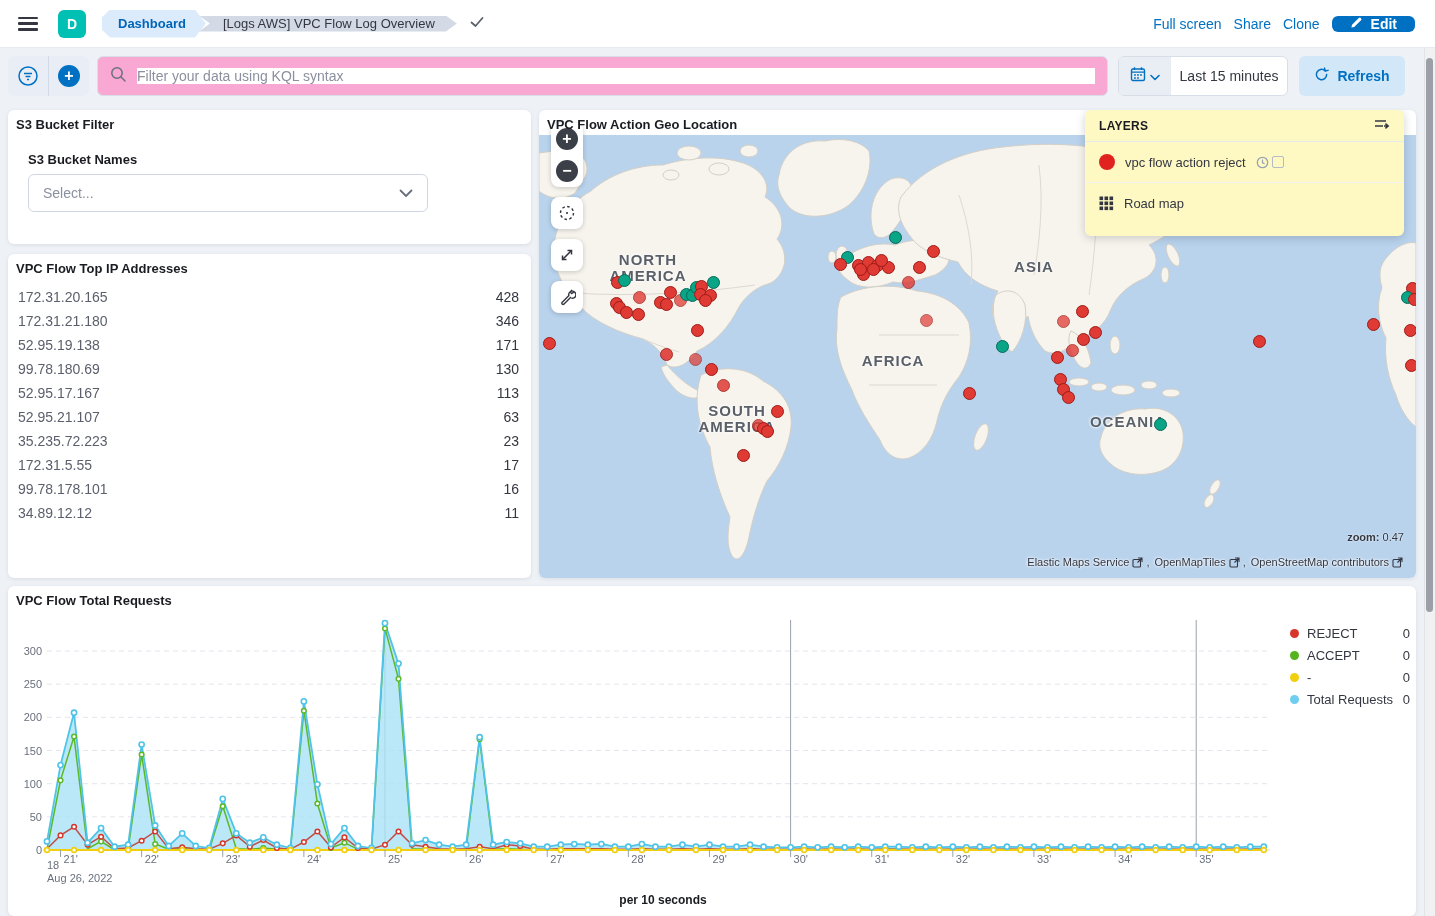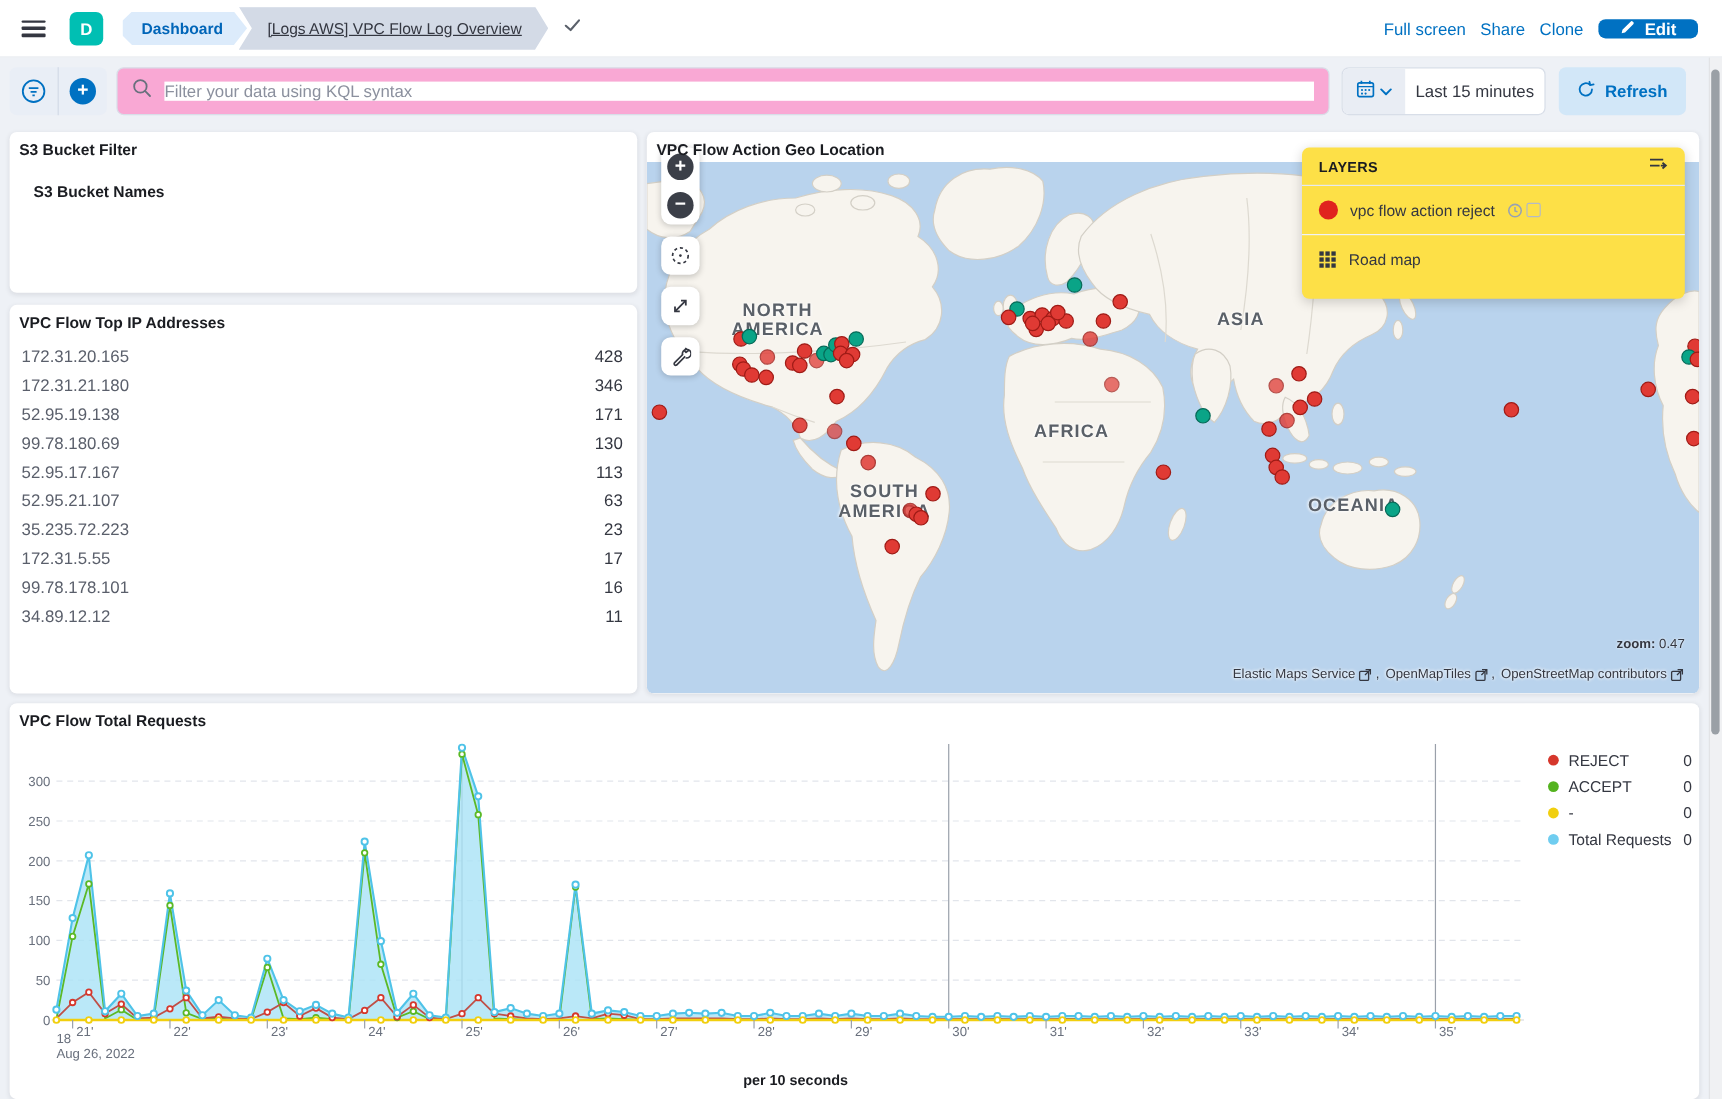--- a/index.html
+++ b/index.html
@@ -12,23 +12,23 @@
             border-bottom:1px solid #e6e9ef; display:flex; align-items:center; z-index:20; }
   .burger { width:20px; height:14px; margin-left:18px; display:flex; flex-direction:column;
             justify-content:space-between; cursor:pointer; }
   .burger i { display:block; height:2.5px; background:#343741; border-radius:1px; }
   .logo { width:28px; height:28px; margin-left:20px; border-radius:6px; background:#00bfb3;
           color:#fff; font-weight:bold; font-size:14px; display:flex; align-items:center; justify-content:center; }
   .crumbs { display:flex; align-items:center; margin-left:16px; height:28px; }
   .crumb1 { background:#dcebfb; color:#0065b8; font-size:13px; font-weight:600; height:28px;
             display:flex; align-items:center; padding:0 20px 0 16px;
             clip-path:polygon(8px 0, calc(100% - 11px) 0, 100% 50%, calc(100% - 11px) 100%, 8px 100%, 0 72%, 0 28%); }
-  .crumb2 { background:#d3dae6; color:#343741; font-size:13px; font-weight:500; height:36px;
+  .crumb2 { background:#d3dae6; color:#343741; font-size:13px; font-weight:500; height:16px;
             display:flex; align-items:center; padding:0 22px 0 24px; margin-left:-7px;
-            clip-path:polygon(0 0, calc(100% - 11px) 0, 100% 50%, calc(100% - 11px) 100%, 0 100%, 11px 50%);text-decoration:underline; }
+            clip-path:polygon(0 0, calc(100% - 11px) 0, 100% 50%, calc(100% - 11px) 100%, 0 100%, 11px 50%); }
   .check { margin-left:12px; }
   .top-actions { margin-left:auto; display:flex; align-items:center; gap:12px; margin-right:20px; }
   .toplink { color:#0071c2; font-size:14px; font-weight:500; cursor:pointer; }
   .editbtn { background:#0071c2; color:#fff; font-size:14px; font-weight:600; border:none; border-radius:6px;
              height:16px; padding:0 18px; display:flex; align-items:flex-end; gap:8px; cursor:pointer; }
 
   
   .btn-group { left:8px; top:56px; width:81px; height:40px; background:#e9eef6; border-radius:6px;
                display:flex; align-items:center; }
   .btn-group .cell { width:40px; height:40px; display:flex; align-items:center; justify-content:center; cursor:pointer; }
@@ -75,21 +75,21 @@
   .map { position:absolute; left:0; top:25px; width:877px; height:443px; overflow:hidden; }
   .map-label { position:absolute; transform:translate(-50%,-50%); font-weight:700; color:#5a6068;
                letter-spacing:1px; font-size:15px; text-shadow:0 0 3px #fff,0 0 3px #fff; white-space:nowrap; z-index:2;}
   .dot { position:absolute; width:13px; height:13px; border-radius:50%; z-index:2; }
   .map-ctrls { position:absolute; left:12px; top:13px; z-index:4; }
   .ctrl-block { background:#fff; border-radius:8px; box-shadow:0 1px 5px rgba(0,0,0,.2); width:32px;
                 display:flex; flex-direction:column; align-items:center; margin-bottom:10px; }
   .ctrl-block .cbtn { width:32px; height:32px; display:flex; align-items:center; justify-content:center; cursor:pointer; }
   .zoomdisc { width:22px; height:22px; border-radius:50%; background:#3b3f48; color:#fff; font-size:16px;
               font-weight:bold; display:flex; align-items:center; justify-content:center; line-height:0; }
-  .layers { position:absolute; right:12px; top:13px; width:319px; background:#fde047; border-radius:6px;
+  .layers { position:absolute; right:12px; top:0; width:319px; background:#fef9c3; border-radius:6px;
             box-shadow:0 2px 10px rgba(0,0,0,.18); z-index:5;margin-left:25px; }
   .layers-head { height:32px; display:flex; align-items:center; padding:0 14px; border-bottom:1px solid #e6e9ef; }
   .layers-title { font-size:12px; font-weight:700; color:#1a1c21; letter-spacing:.3px; }
   .layer-row { height:41px; display:flex; align-items:center; padding:0 14px; gap:10px;
                border-bottom:1px solid #f0f2f6; cursor:pointer; }
   .layer-row:last-child { border-bottom:none; }
   .layers-foot { height:12px; }
   .swatch { width:16px; height:16px; border-radius:50%; flex:none; }
   .layer-lbl { font-size:13px; color:#343741; }
   .lr-icons { display:flex; align-items:center; gap:3px; }
@@ -206,20 +206,26 @@
         <path d="M13.5,8 a5.5,5.5 0 1 1 -1.8,-4.1" fill="none" stroke="#0071c2" stroke-width="1.6" stroke-linecap="round"></path>
         <polyline points="11.2,1.2 12,4.2 15,3.6" fill="none" stroke="#0071c2" stroke-width="1.6" stroke-linecap="round" stroke-linejoin="round"></polyline>
       </svg>
   </span>
   <span>Refresh</span>
 </button>
 
 <div class="panel p-s3">
   <div class="ptitle">S3 Bucket Filter</div>
   <div class="s3label">S3 Bucket Names</div>
+  <div class="s3select">
+    <span>Select...</span>
+    <svg width="14" height="9" viewBox="0 0 14 9">
+        <polyline points="1.5,1.5 7,7 12.5,1.5" fill="none" stroke="#69707d" stroke-width="1.8" stroke-linecap="round" stroke-linejoin="round"></polyline>
+      </svg>
+  </div>
 </div>
 
 <div class="panel p-ip">
   <div class="ptitle">VPC Flow Top IP Addresses</div>
   <div class="iprows" id="iprows">
       <div class="iprow">
         <span class="lbl">172.31.20.165</span>
       <span class="barwrap"><span class="bar" style="width:355px;background:#7dd2f1"></span></span>
       <span class="val">428</span>
       </div>

